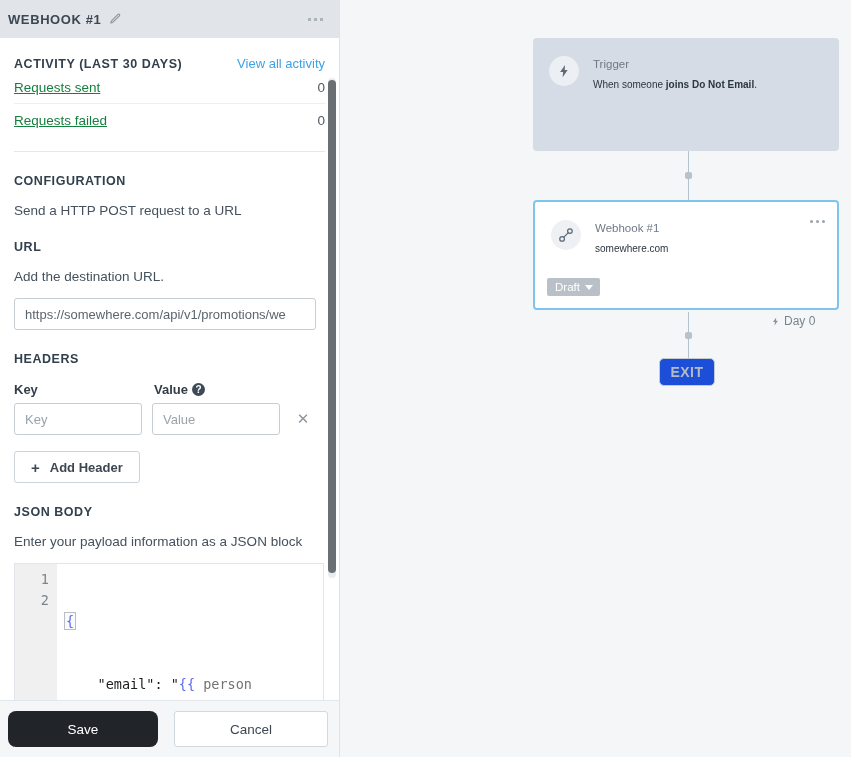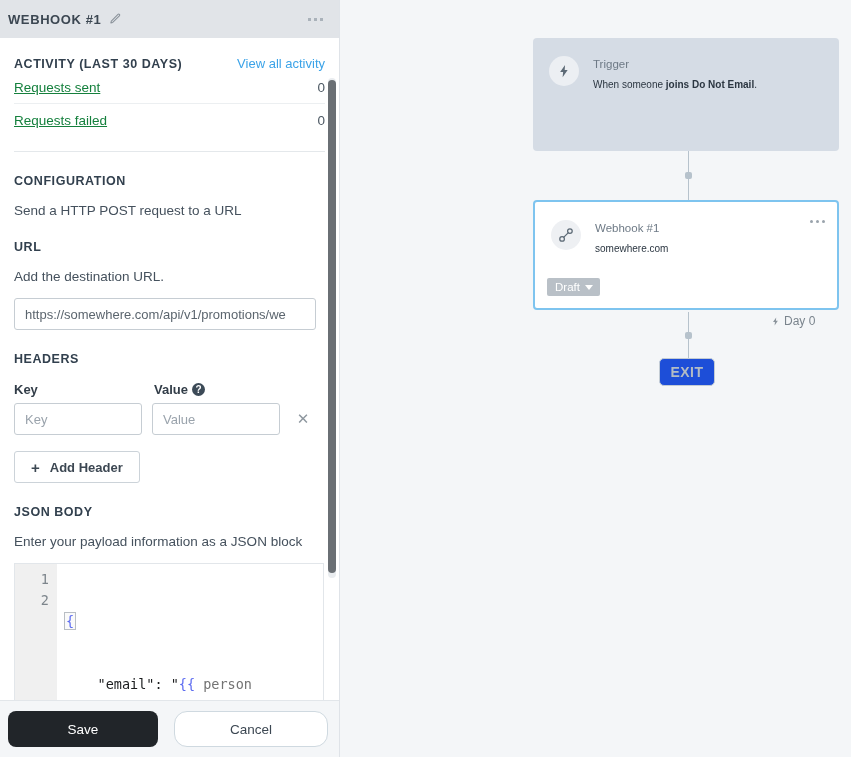--- a/index.html
+++ b/index.html
@@ -141,21 +141,21 @@
     display: flex; align-items: center; gap: 16px;
     padding: 0 8px;
   }
   #save-btn {
     width: 150px; height: 36px; background: #212529; color: #fff;
     border: none; border-radius: 8px; font-size: 13.5px; cursor: pointer;
     font-family: "Liberation Sans", sans-serif;
   }
   #cancel-btn {
     width: 154px; height: 36px; background: #fff; color: #3c4752;
-    border: 1px solid #cfd9e0; border-radius: 13px; font-size: 13.5px;
+    border: 1px solid #cfd9e0; border-radius: 3px; font-size: 13.5px;
     cursor: pointer; font-family: "Liberation Sans", sans-serif;
   }
 
   
   #canvas { position: relative; flex: 1 1 auto; background: #f4f6f8; margin-top: 20px; }
 
   .flow-card {
     position: absolute; border-radius: 4px;
   }
   #trigger-card {

